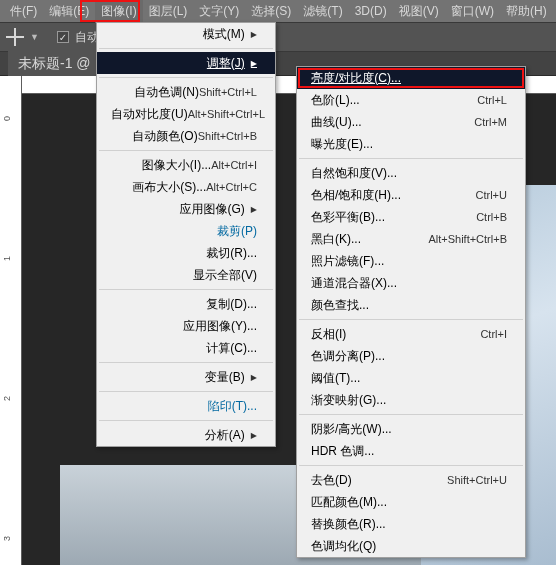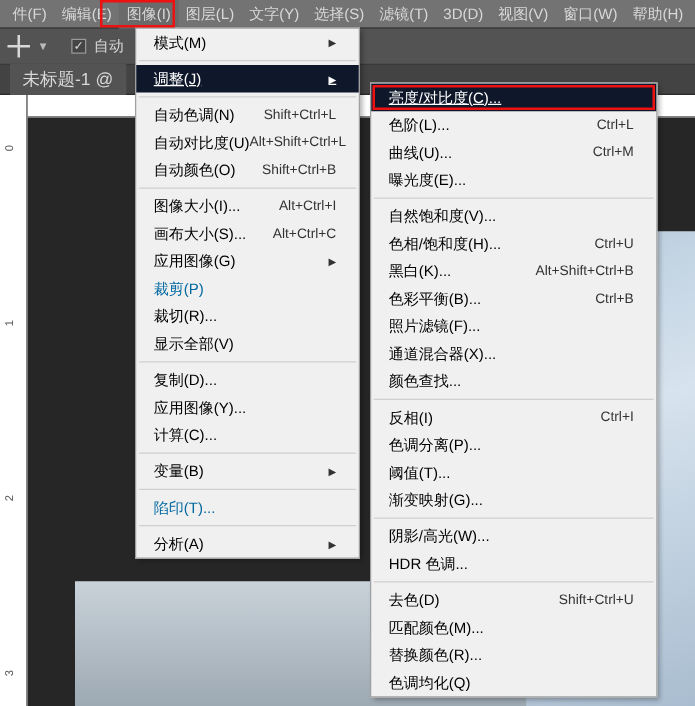--- a/index.html
+++ b/index.html
@@ -16,21 +16,21 @@
   .checkbox { width: 12px; height: 12px; border: 1px solid #999; background: #454545; display: inline-flex; align-items: center; justify-content: center; font-size: 10px; color: #ddd; }
   .tabbar { height: 24px; display: flex; align-items: center; padding-left: 8px; background: #434343; border-bottom: 1px solid #2a2a2a; }
   .tab { padding: 4px 10px; background: #535353; font-size: 14px; }
   .canvas { position: absolute; top: 76px; left: 0; right: 0; bottom: 0; background: #262626; }
   .ruler-h { position: absolute; top: 76px; left: 22px; right: 0; height: 18px; background: #fff; border-bottom: 1px solid #5d5d5d; }
   .ruler-v { position: absolute; top: 76px; left: 0; width: 22px; bottom: 0; background: #fff; border-right: 1px solid #5d5d5d; font-size: 9px; color: #555; }
   .ruler-v .tick { position: absolute; left: 2px; writing-mode: vertical-rl; transform: rotate(180deg); }
   .photo { position: absolute; right: 0; bottom: 0; width: 135px; height: 380px; background: linear-gradient(160deg, #b7cbdc 0%, #d7e3ee 40%, #a9bdd0 100%); }
   .photo2 { position: absolute; left: 60px; bottom: 0; width: 400px; height: 100px; background: linear-gradient(180deg, #c9d2d9, #9da9b3); }
   .dropdown { position: absolute; background: #f0f0f0; color: #000; border: 1px solid #a0a0a0; font-size: 12px; box-shadow: 2px 2px 4px rgba(0,0,0,.3); }
-  .dd1 { left: 108px; top: 22px; width: 180px; }
+  .dd1 { left: 96px; top: 22px; width: 180px; text-align: right; }
   .dd2 { left: 296px; top: 66px; width: 230px; }
   .row { display: flex; align-items: center; height: 22px; padding: 0 18px 0 14px; white-space: nowrap; }
   .row .label { flex: 1; }
   .row .shortcut { color: #333; font-size: 11px; }
   .row.disabled { color: #0369a1; }
   .row.arrow::after { content: "▶"; font-size: 8px; margin-left: 6px; color: #333; }
   .row.highlight { background: #0f172a; color: #fff; text-decoration: underline; }
   .row.highlight .shortcut, .row.highlight.arrow::after { color: #fff; }
   .sep { height: 1px; background: #d0d0d0; margin: 3px 2px; }
   .redbox { position: absolute; border: 2px solid #e11; pointer-events: none; }
@@ -163,28 +163,28 @@
     </div>
     <div class="sep"></div>
     <div class="row">
       <span class="label">自然饱和度(V)...</span>
     </div>
     <div class="row">
       <span class="label">色相/饱和度(H)...</span>
       <span class="shortcut">Ctrl+U</span>
     </div>
     <div class="row">
+      <span class="label">色彩平衡(B)...</span>
+      <span class="shortcut">Ctrl+B</span>
+    </div>
+    <div class="row">
       <span class="label">黑白(K)...</span>
       <span class="shortcut">Alt+Shift+Ctrl+B</span>
     </div>
     <div class="row">
-      <span class="label">色彩平衡(B)...</span>
-      <span class="shortcut">Ctrl+B</span>
-    </div>
-    <div class="row">
       <span class="label">照片滤镜(F)...</span>
     </div>
     <div class="row">
       <span class="label">通道混合器(X)...</span>
     </div>
     <div class="row">
       <span class="label">颜色查找...</span>
     </div>
     <div class="sep"></div>
     <div class="row">

